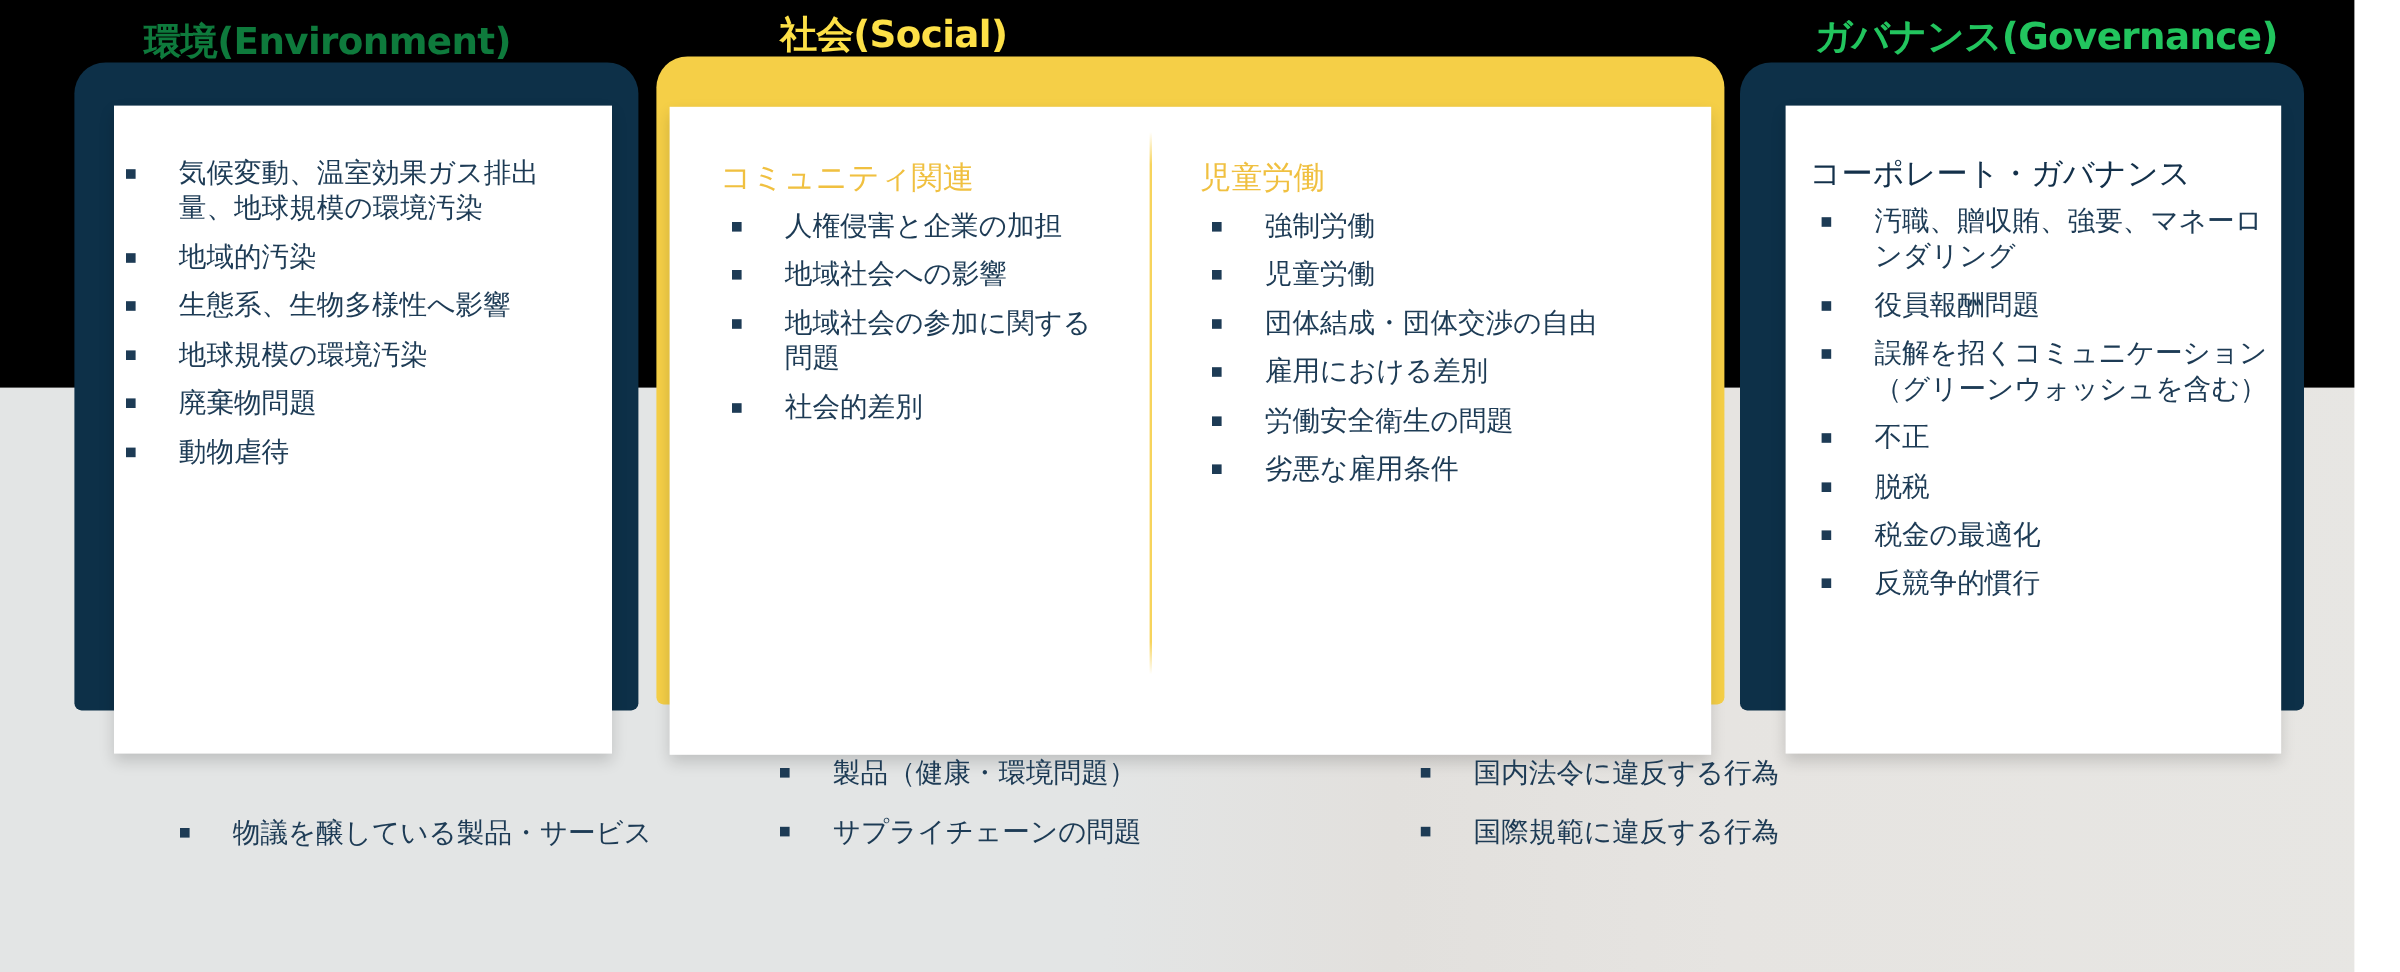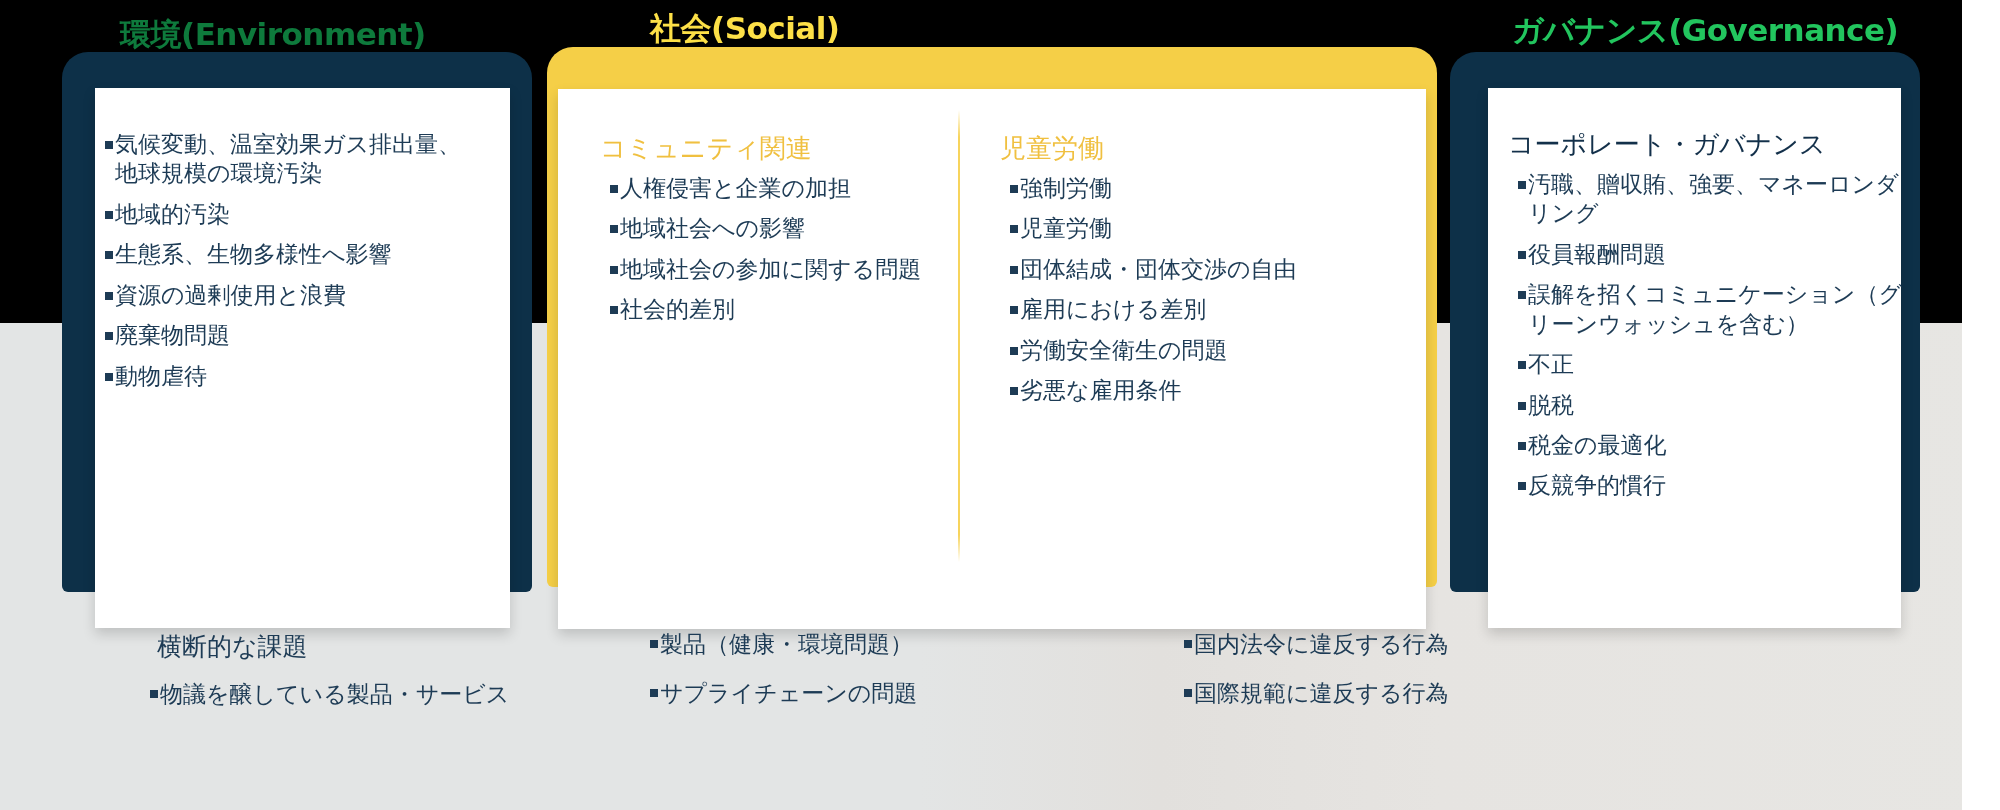--- a/index.html
+++ b/index.html
@@ -58,21 +58,21 @@
   .col{position:absolute;z-index:5;}
   .col-head{
     font-size:26px;line-height:1.15;margin:0 0 10px 0;white-space:nowrap;
   }
   .col-head.green{color:#178a48;}
   .col-head.gold{color:#f0c040;}
   .col-head.navy{color:#13304a;}
 
   ul.blist{list-style:none;margin:0;padding:0;}
   ul.blist li{
-    position:relative;padding-left:20px;margin-bottom:11px;
+    position:relative;padding-left:54px;margin-bottom:11px;
     font-size:23px;line-height:1.28;color:#1d3b55;
   }
   ul.blist li::before{
     content:"";position:absolute;left:10px;top:11px;
     width:8px;height:8px;background:#1d3b55;
   }
 
   
   #col-env   {left:95px; top:130px; width:380px;}
   #col-comm  {left:600px;top:134px;width:330px;}
@@ -109,21 +109,21 @@
     <div class="shell"></div>
     <div class="sheet"></div>
   </div>
   <div class="pillar-title" id="title-env">環境(Environment)</div>
 
   <div class="col" id="col-env">
     <ul class="blist">
       <li>気候変動、温室効果ガス排出量、地球規模の環境汚染</li>
       <li>地域的汚染</li>
       <li>生態系、生物多様性へ影響</li>
-      <li>資源の過剰使用と浪費</li>
+      <li>地球規模の環境汚染</li>
       <li>廃棄物問題</li>
       <li>動物虐待</li>
     </ul>
   </div>
 
   <div class="pillar gold" id="pillar-soc">
     <div class="shell"></div>
     <div class="sheet"></div>
   </div>
   <div class="pillar-title" id="title-soc">社会(Social)</div>
@@ -166,23 +166,20 @@
       <li>誤解を招くコミュニケーション（グリーンウォッシュを含む）</li>
       <li>不正</li>
       <li>脱税</li>
       <li>税金の最適化</li>
       <li>反競争的慣行</li>
     </ul>
   </div>
 
   <div id="cross">
 
-    <div class="cross-col" id="cross-head">
-      <p class="cross-title">横断的な課題</p>
-    </div>
 
     <div class="cross-col" id="cross-c1">
       <ul class="blist">
         <li>物議を醸している製品・サービス</li>
       </ul>
     </div>
 
     <div class="cross-col" id="cross-c2">
       <ul class="blist">
         <li>製品（健康・環境問題）</li>

